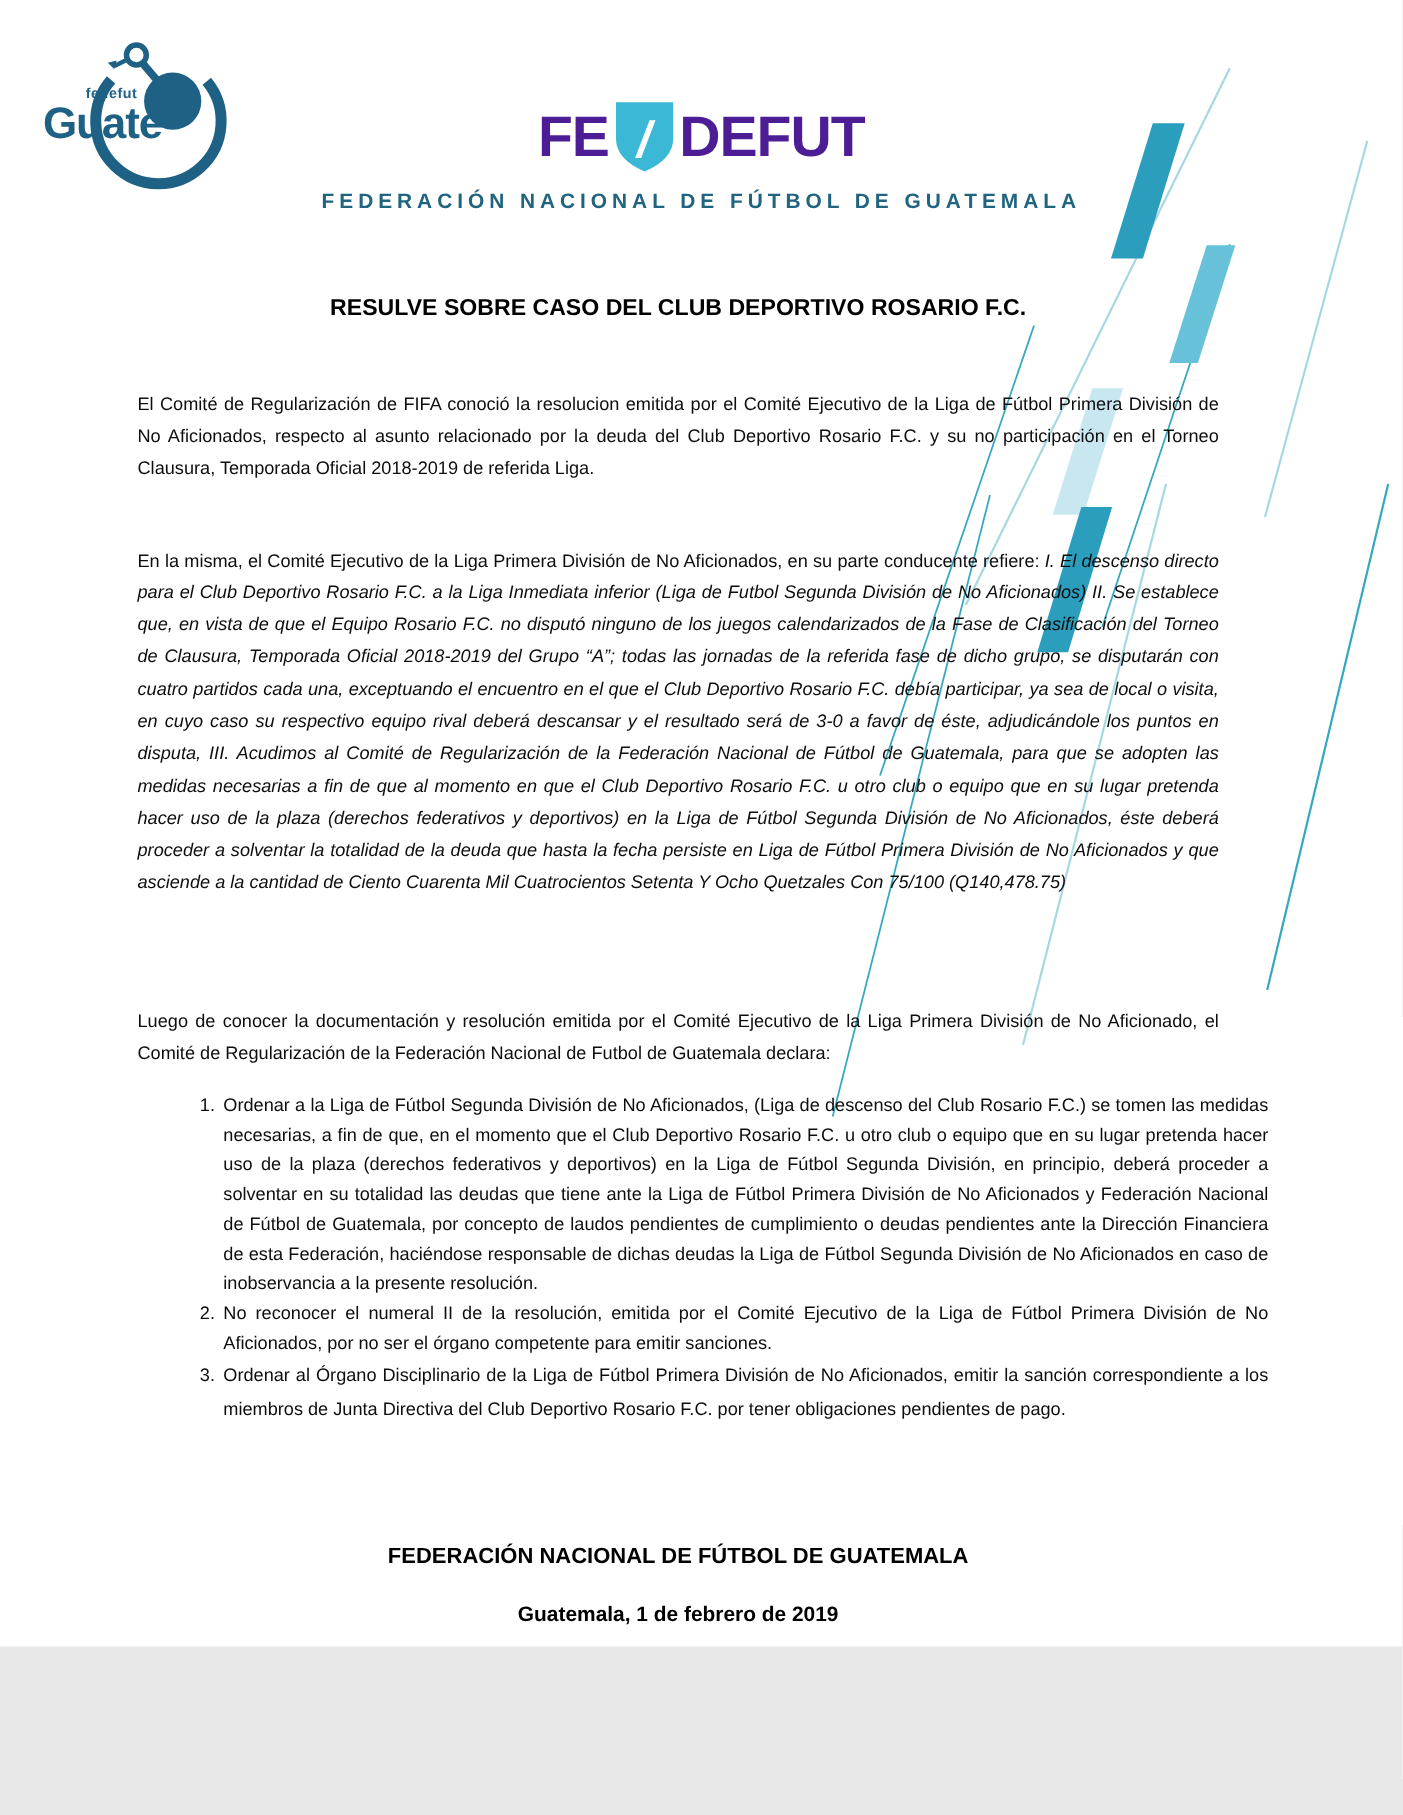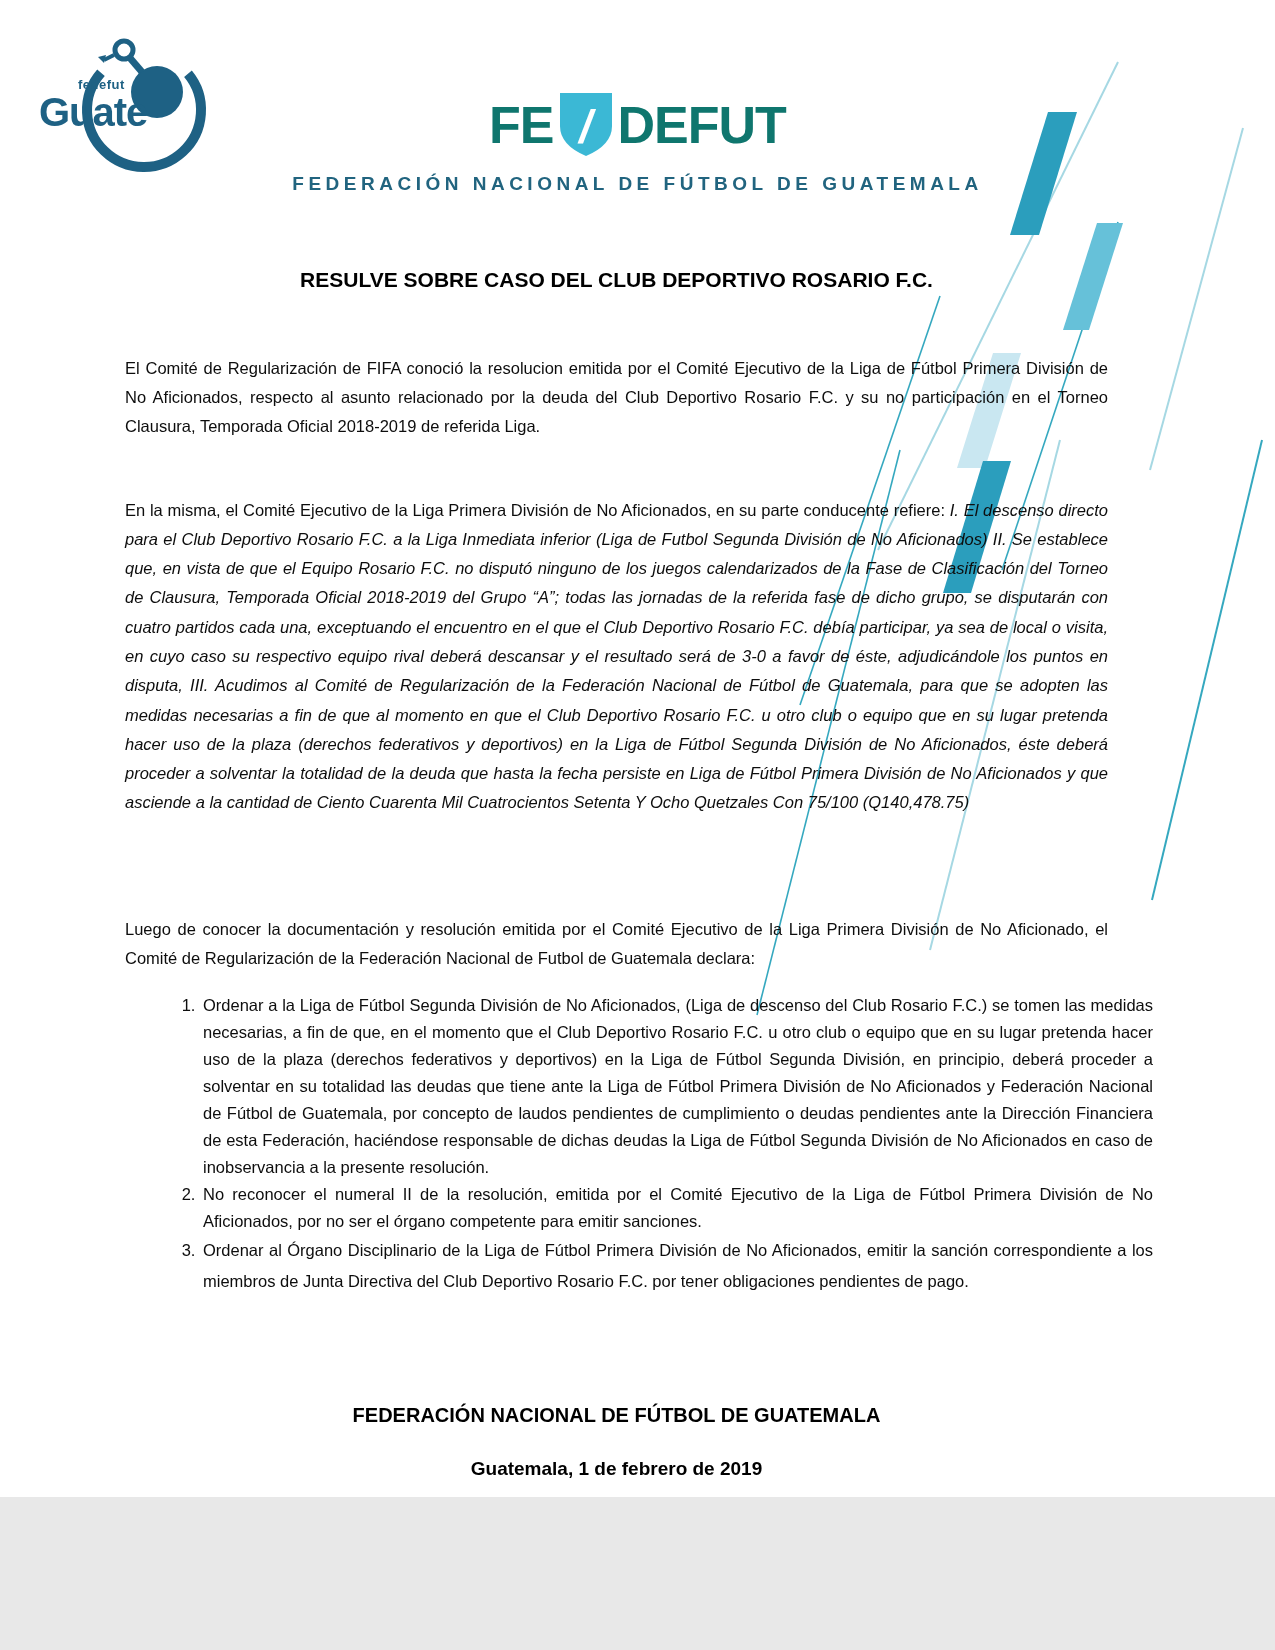--- a/index.html
+++ b/index.html
@@ -12,21 +12,21 @@
 
   
   .guate{position:absolute;left:36px;top:24px;width:180px;height:160px;}
   .guate svg{position:absolute;left:0;top:0;}
   .guate .small{position:absolute;left:42px;top:53px;font-size:13px;font-weight:700;color:#1E6184;letter-spacing:.5px;}
   .guate .big{position:absolute;left:3px;top:66px;font-size:40px;font-weight:700;color:#1E6184;letter-spacing:-1px;}
 
   
   .brand{position:absolute;left:0;right:0;top:92px;text-align:center;z-index:2;}
   .brand-row{display:inline-flex;align-items:center;gap:5px;}
-  .brand-letters{font-size:52px;font-weight:800;color:#0f766e;letter-spacing:-1px;line-height:1;}
+  .brand-letters{font-size:52px;font-weight:800;color:#4c1d95;letter-spacing:-1px;line-height:1;}
   .shield{position:relative;width:54px;height:66px;display:inline-block;}
   .shield .slash{
     position:absolute;left:0;top:2px;width:100%;height:100%;
     display:flex;align-items:center;justify-content:center;
     color:#fff;font-size:46px;font-weight:700;font-style:italic;
   }
   .brand-subtitle{margin-top:15px;font-size:19px;font-weight:600;letter-spacing:4.5px;color:#21647F;}
 
   
   .content{position:absolute;left:125px;top:0;width:983px;z-index:2;}

